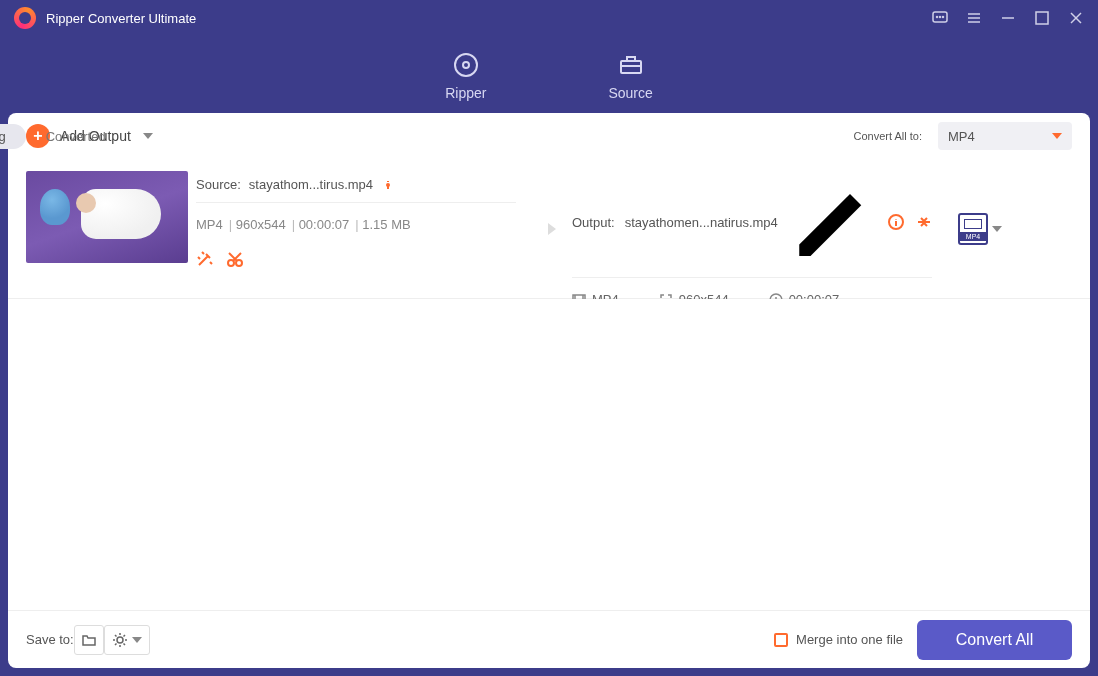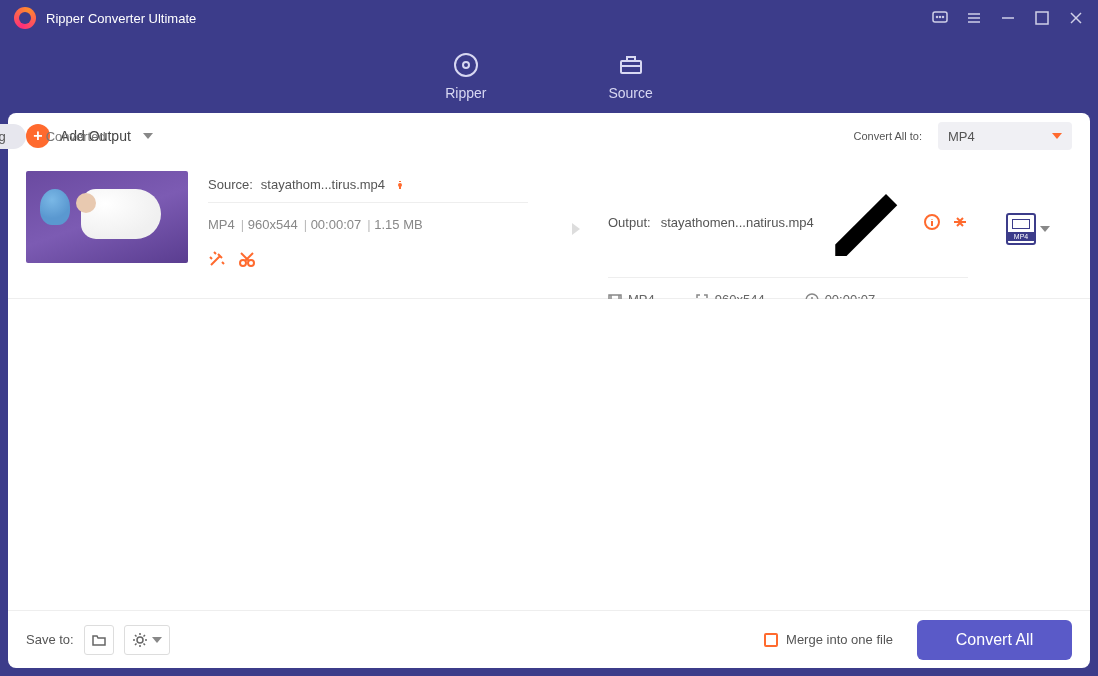--- a/index.html
+++ b/index.html
@@ -22,21 +22,21 @@
   .plus-circle{width:24px;height:24px;border-radius:50%;background:#ff6a2e;color:#fff;display:flex;align-items:center;justify-content:center;font-size:16px;font-weight:bold;}
   .add-text{font-size:14px;color:#444;}
   .drop-caret{width:0;height:0;border-left:5px solid transparent;border-right:5px solid transparent;border-top:6px solid #888;margin-left:2px;}
   .pill-group{margin-left:auto;display:flex;align-items:center;gap:0;position:relative;left:-240px;}
   .pill{padding:5px 20px;border-radius:14px;font-size:13px;color:#777;cursor:pointer;}
   .pill.active{background:#e7e7ee;color:#555;}
   .spacer{flex:1;}
   .convert-all-label{font-size:11px;color:#555;margin-right:6px;}
   .format-select{width:134px;height:28px;background:#f0f0f4;border-radius:4px;display:flex;align-items:center;padding:0 10px;font-size:13px;color:#555;justify-content:space-between;cursor:pointer;}
   .caret-down{width:0;height:0;border-left:5px solid transparent;border-right:5px solid transparent;border-top:6px solid #ff6a2e;}
-  .item { height:140px; display:flex; padding:12px 18px; gap:20px; border-bottom:1px solid #eee;}
+  .item { height:140px; display:flex; padding:12px 18px; gap:8px; border-bottom:1px solid #eee;}
   .thumb{width:162px;height:92px;background:linear-gradient(160deg,#6a4aa0 0%,#7c5bb3 50%,#5a3d90 100%);border-radius:2px;position:relative;overflow:hidden;}
   .thumb .toy{position:absolute;left:14px;top:18px;width:30px;height:36px;background:radial-gradient(circle at 40% 30%,#7ab8e6 0%,#5a98d0 60%);border-radius:50% 50% 40% 40%;}
   .thumb .baby{position:absolute;left:55px;top:18px;width:80px;height:50px;background:radial-gradient(ellipse at 30% 30%,#fff 0%,#f0f0f0 70%);border-radius:30px 50px 50px 30px;}
   .thumb .head{position:absolute;left:50px;top:22px;width:20px;height:20px;background:#e8c9b0;border-radius:50%;}
   .src-col{flex:0 0 320px;display:flex;flex-direction:column;gap:14px;padding-top:6px;}
   .src-line{font-size:13px;color:#555;display:flex;align-items:center;gap:8px;border-bottom:1px solid #eee;padding-bottom:10px;}
   .meta-line{font-size:13px;color:#888;display:flex;gap:6px;}
   .meta-line span+span::before{content:"| ";color:#bbb;}
   .tool-icons{display:flex;gap:12px;margin-top:4px;}
   .tool-icons svg{width:18px;height:18px;stroke:#ff6a2e;fill:none;stroke-width:2;}
@@ -50,21 +50,21 @@
   .spec{display:flex;align-items:center;gap:6px;}
   .spec svg{width:14px;height:14px;stroke:#888;fill:none;stroke-width:1.5;}
   .selects{display:flex;gap:14px;margin-top:4px;}
   .sel{flex:1;height:28px;background:#f0f0f4;border-radius:3px;display:flex;align-items:center;padding:0 10px;font-size:13px;color:#555;justify-content:space-between;cursor:pointer;}
   .caret-gray{width:0;height:0;border-left:5px solid transparent;border-right:5px solid transparent;border-top:6px solid #888;}
   .format-col{flex:0 0 80px;display:flex;align-items:center;justify-content:center;gap:4px;}
   .format-ico{width:30px;height:32px;border:2px solid #3c3c8a;border-radius:3px;position:relative;cursor:pointer;}
   .format-ico::before{content:"";position:absolute;top:4px;left:4px;right:4px;height:8px;border:1.5px solid #3c3c8a;}
   .format-ico::after{content:"MP4";position:absolute;bottom:2px;left:0;right:0;text-align:center;font-size:7px;background:#3c3c8a;color:#fff;padding:1px 0;}
   .blank{flex:1;background:#fff;}
-  .bottom{height:58px;border-top:1px solid #eee;display:flex;align-items:center;padding:0 18px;gap:10px;}
+  .bottom{height:58px;border-top:1px solid #eee;display:flex;align-items:center;padding:0 18px;}
   .save-label{font-size:13px;color:#555;}
   .path-box{flex:0 0 400px;height:30px;border:1px solid #ddd;border-radius:3px;display:flex;align-items:center;padding:0 10px;font-size:13px;color:#555;position:relative;}
   .path-drop{position:absolute;right:0;top:0;width:28px;height:100%;border-left:1px solid #ddd;display:flex;align-items:center;justify-content:center;cursor:pointer;}
   .icon-btn{width:30px;height:30px;border:1px solid #ddd;border-radius:3px;display:flex;align-items:center;justify-content:center;cursor:pointer;}
   .icon-btn svg{width:16px;height:16px;stroke:#666;fill:none;stroke-width:1.5;}
   .settings-btn{width:46px;}
   .merge{display:flex;align-items:center;gap:8px;margin-left:auto;font-size:13px;color:#555;}
   .checkbox{width:14px;height:14px;border:2px solid #ff6a2e;border-radius:2px;}
   .convert-btn{width:155px;height:40px;background:#5a5ac8;color:#fff;border-radius:6px;display:flex;align-items:center;justify-content:center;font-size:16px;margin-left:14px;cursor:pointer;}
 </style>

